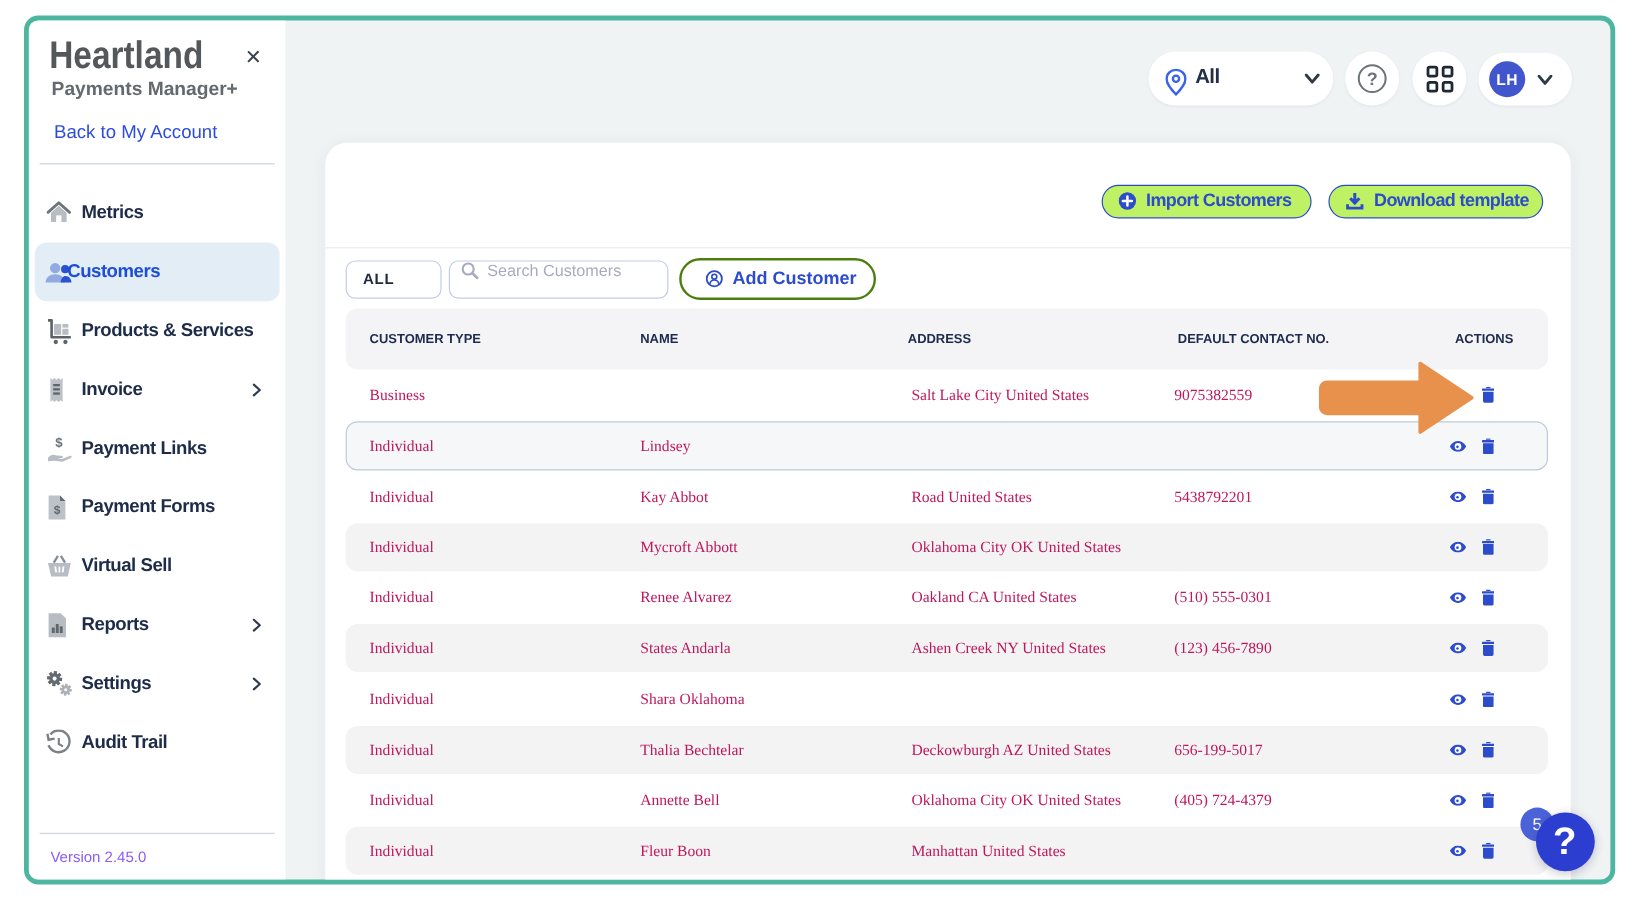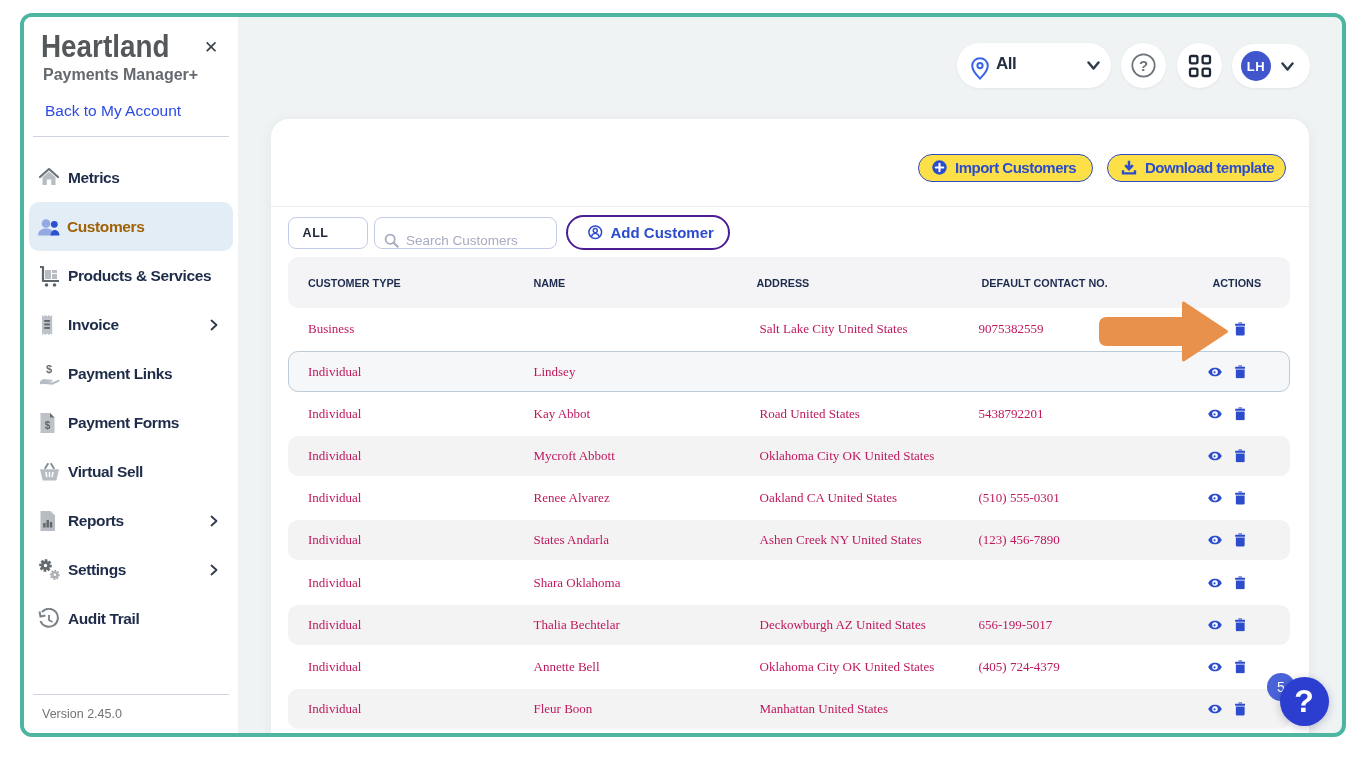--- a/index.html
+++ b/index.html
@@ -13,47 +13,47 @@
   .subtitle { position:absolute; left:19px; top:49px; font-size:16px; font-weight:bold; color:#63696e; }
   .backlink { position:absolute; left:21px; top:85px; font-size:15.5px; color:#2c4be1; }
   .sdiv1 { position:absolute; left:9px; top:119px; width:196px; height:1px; background:#cdd4dd; }
   .menu { position:absolute; left:0; top:136px; width:214px; }
   .mitem { position:relative; height:49px; display:flex; align-items:center;padding-left:19px; }
   .mitem .mic { position:absolute; left:14px; width:22px; height:22px; }
   .mitem .mtext { position:absolute; left:44px; font-size:15.5px; font-weight:bold; color:#1e2c49; letter-spacing:-0.4px; }
   .mitem .chev { position:absolute; left:186px; top:19px; }
   .mitem.active { background:#e2edf6; border-radius:10px; margin:0 5px; width:204px; }
   .mitem.active .mic { left:8px; }
-  .mitem.active .mtext { left:38px; color:#a16207; }
+  .mitem.active .mtext { left:27px; color:#1d4ed8; }
   .sdiv2 { position:absolute; left:9px; top:677px; width:196px; height:1px; background:#cdd4dd; }
-  .version { position:absolute; left:18px; top:690px; font-size:12.5px; color:#737373; }
+  .version { position:absolute; left:18px; top:690px; font-size:12.5px; color:#8b5cf6; }
 
   
   .pill { position:absolute; background:#fff; border-radius:23px; box-shadow:0 1px 3px rgba(40,40,60,0.06); }
   .allpill { left:933px; top:26px; width:154px; height:45px; }
   .alltext { position:absolute; left:39px; top:11px; font-size:17px; font-weight:bold; color:#222f44; letter-spacing:-0.5px; }
   .qcircle { left:1097px; top:26px; width:45px; height:45px; border-radius:50%; }
   .gcircle { left:1153px; top:26px; width:45px; height:45px; border-radius:50%; }
   .lhpill { left:1208px; top:27px; width:78px; height:44px; }
   .avatar { position:absolute; left:9px; top:7px; width:30px; height:30px; border-radius:50%; background:#4156cd;
             color:#fff; font-size:13px; font-weight:bold; display:flex; align-items:center; justify-content:center; letter-spacing:0.5px; }
 
   
   .card { position:absolute; left:247px; top:102px; width:1038px; height:660px; background:#fff; border-radius:18px;
           box-shadow:0 2px 14px rgba(50,50,80,0.06); }
   .cardtitle { position:absolute; left:18px; top:35px; font-size:19.5px; font-weight:bold; color:#181f39; letter-spacing:-0.3px; }
-  .obtn { position:absolute; height:28px; border:1.5px solid #2c4ccc; border-radius:14px; background:#fde047;
+  .obtn { position:absolute; height:28px; border:1.5px solid #2c4ccc; border-radius:14px; background:#bef264;
           display:flex; align-items:center; color:#2c4ccc; font-size:15px; font-weight:bold; letter-spacing:-0.5px; }
   .carddiv { position:absolute; left:0; top:86.5px; width:100%; height:1px; background:#ebebee; }
   .allbox { position:absolute; left:16.5px; top:98px; width:80px; height:32px; border:1px solid #c3cbe8; border-radius:8px;
             font-size:12.5px; font-weight:bold; color:#23283d; display:flex; align-items:center; padding-left:14px; letter-spacing:0.6px;}
   .searchbox { position:absolute; left:103px; top:98px; width:183px; height:32px; border:1px solid #c3cbe8; border-radius:8px;
-               display:flex; align-items:flex-end; }
+               display:flex; align-items:flex-start; }
   .searchbox .ph { color:#a7abc0; font-size:13.5px; margin-left:7px; }
-  .addbtn { position:absolute; left:295px; top:96px; width:164px; height:34.5px; border:2px solid #4c1d95; border-radius:18px;
+  .addbtn { position:absolute; left:295px; top:96px; width:164px; height:34.5px; border:2px solid #4d7c0f; border-radius:18px;
             display:flex; align-items:center; color:#2c4ccc; font-size:15px; font-weight:bold; }
 
   
   .thead { position:absolute; left:16.5px; top:137.6px; width:1002px; height:51.7px; background:#f4f4f6; border-radius:10px; }
   .th { position:absolute; top:20.5px; font-size:10.8px; font-weight:bold; color:#1d2b4e; letter-spacing:0; }
   .rows { position:absolute; left:16.5px; top:189.3px; width:1002px; }
   .trow { position:relative; height:42.2px; }
   .trow .rbg { position:absolute; left:0; top:1px; right:0; bottom:1px; border-radius:10px; }
   .trow.alt .rbg { background:#f3f3f4; }
   .trow.sel .rbg { background:#f6f7f8; border:1px solid #bccbd8; }

